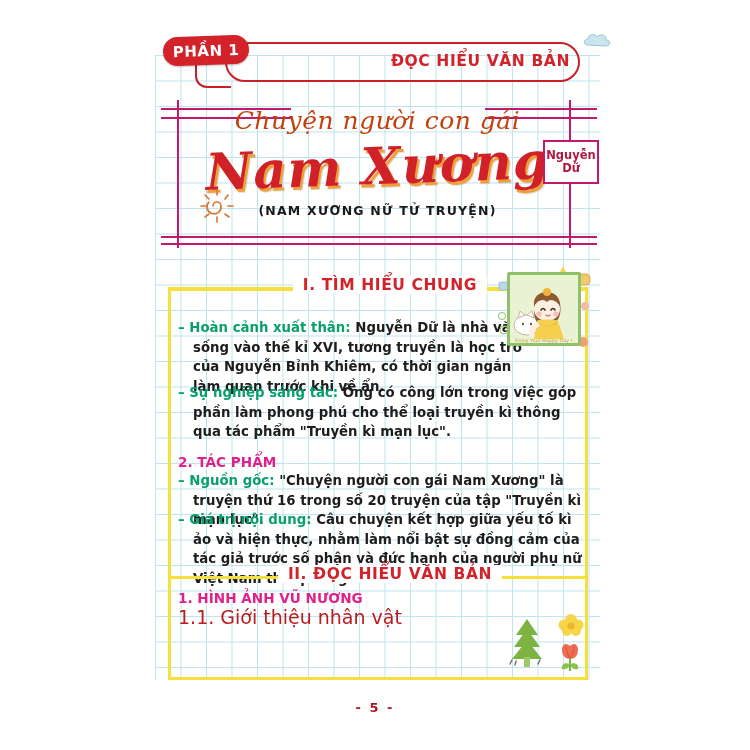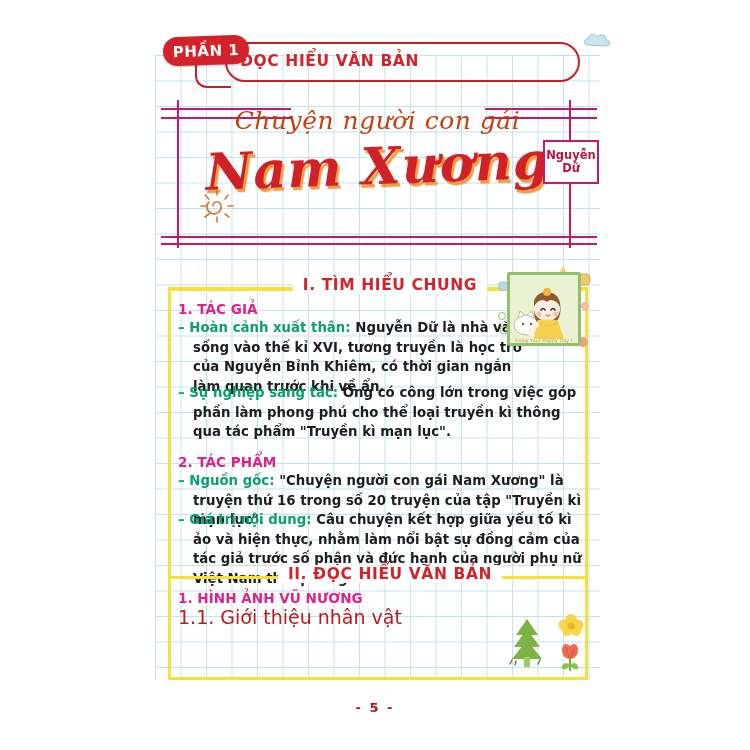--- a/index.html
+++ b/index.html
@@ -40,21 +40,21 @@
     display:flex;align-items:center;justify-content:center;
     transform:rotate(-2deg);
     box-shadow:0 1px 2px rgba(0,0,0,.25);
   }
   .part-badge span{
     color:#ffffff;font-weight:bold;font-size:15px;letter-spacing:.5px;
     font-family:"DejaVu Sans", sans-serif;
   }
   .rail-title{
     position:absolute;left:240px;top:52px;width:330px;
-    text-align:left;color:#d2232a;font-weight:bold;
+    text-align:right;color:#d2232a;font-weight:bold;
     font-size:15.5px;letter-spacing:.6px;
   }
 
   
   .cloud{position:absolute;left:582px;top:32px;width:30px;height:17px;}
 
   
   .title-block{position:absolute;left:155px;top:98px;width:445px;height:150px;}
   .mline{position:absolute;background:#c2186e;height:2px;}
   .vline{position:absolute;background:#c2186e;width:2px;}
@@ -157,20 +157,21 @@
     <div class="mline" style="left:6px;top:19px;width:130px;"></div>
     <div class="mline" style="left:330px;top:10px;width:112px;"></div>
     <div class="mline" style="left:330px;top:19px;width:112px;"></div>
     <div class="mline" style="left:6px;top:138px;width:436px;"></div>
     <div class="mline" style="left:6px;top:145px;width:436px;"></div>
     <div class="vline" style="left:22px;top:2px;height:148px;"></div>
     <div class="vline" style="left:414px;top:2px;height:148px;"></div>
 
     <div class="title-script">Chuyện người con gái</div>
     <div class="title-main">Nam Xương</div>
+    <div class="title-sub">(NAM XƯƠNG NỮ TỬ TRUYỆN)</div>
 
     <div class="author-box">
       <span>Nguyễn</span>
       <span>Dữ</span>
     </div>
 
     <div class="sun">
       <svg width="44" height="40" viewBox="0 0 44 40">
         <g stroke="#d9762f" stroke-width="1.6" stroke-linecap="round" fill="none">
           <path d="M22 20 m-4 0 a4 4 0 1 1 8 0 a7 7 0 1 1 -12 -4"></path>
@@ -187,21 +188,20 @@
     </div>
   </div>
 
   <div class="content-frame"></div>
 
   <div class="band" style="top:276px;">
     <div class="yline"></div>
     <div class="btxt"><em>I. TÌM HIỂU CHUNG</em></div>
   </div>
 
-  <div class="tx h-num body-col" style="top:300px;">1. TÁC GIẢ</div>
 
   <div class="tx body-col ind" style="top:318px;">
     <span class="dash">–</span>
     <span class="lbl-g">Hoàn cảnh xuất thân:</span><span> Nguyễn Dữ là nhà văn sống vào thế kỉ XVI, tương truyền là học trò của Nguyễn Bỉnh Khiêm, có thời gian ngắn làm quan trước khi về ẩn.</span>
   </div>
 
   <div class="tx body-wide ind" style="top:383px;">
     <span class="dash">–</span>
     <span class="lbl-g">Sự nghiệp sáng tác:</span><span> Ông có công lớn trong việc góp phần làm phong phú cho thể loại truyền kì thông qua tác phẩm "Truyền kì mạn lục".</span>
   </div>

